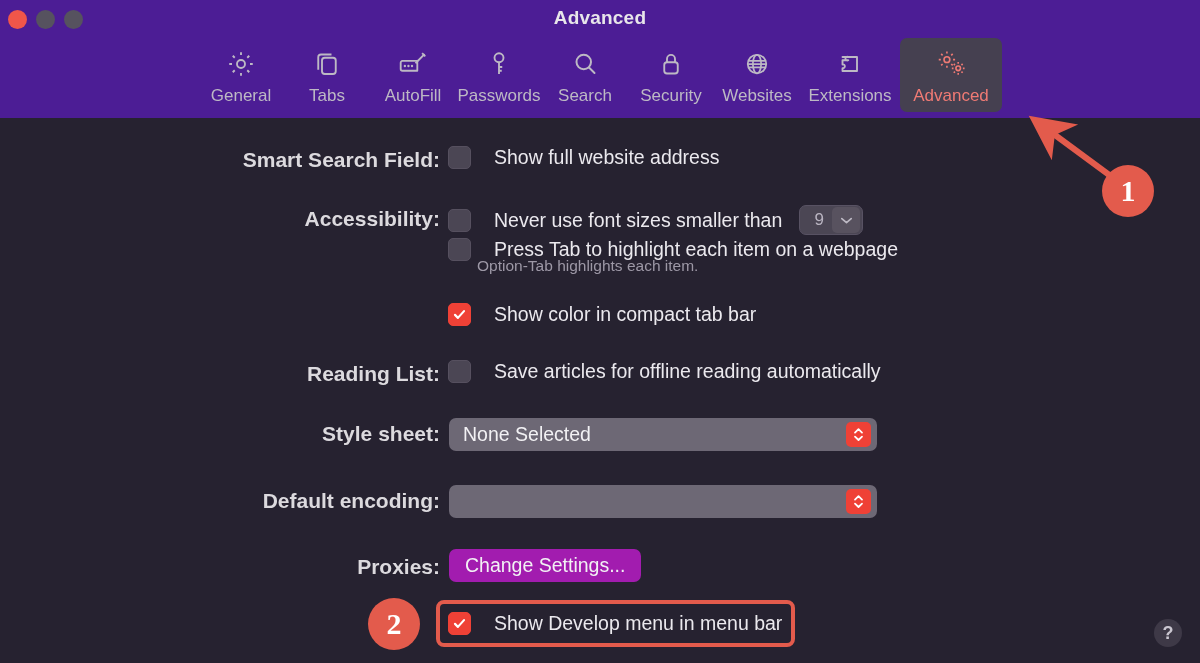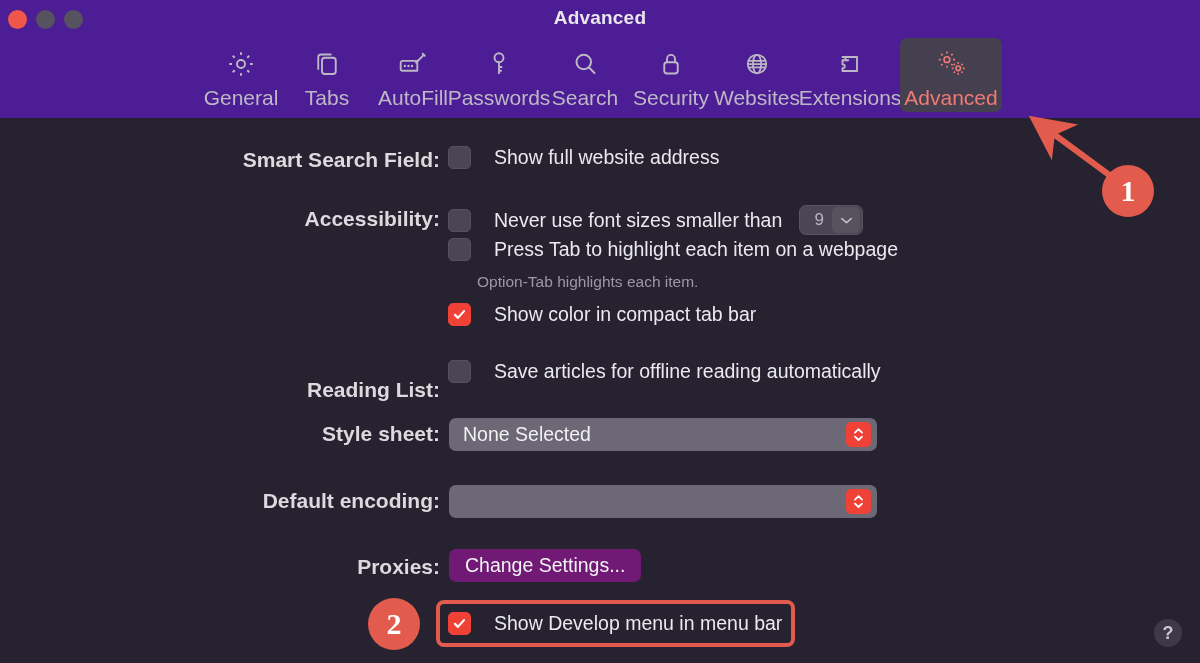--- a/index.html
+++ b/index.html
@@ -45,21 +45,21 @@
   }
   .tab {
     width: 86px; height: 74px;
     display: flex; flex-direction: column; align-items: center;
     justify-content: flex-start;
     padding-top: 7px;
     border-radius: 7px;
     cursor: default;
   }
   .tab .ico { height: 38px; display:flex; align-items:center; justify-content:center; }
-  .tab .lbl { font-size: 21px; color: #bdb9c4; margin-top: 3px; white-space: nowrap; }
+  .tab .lbl { font-size: 17px; color: #bdb9c4; margin-top: 3px; white-space: nowrap; }
   .tab.selected { background: #454050; }
   .tab.selected .lbl { color: #f07a74; }
   svg { display: block; }
 
   
   .content { position: absolute; left: 0; top: 118px; width: 1200px; height: 545px; }
 
   .row { position: absolute; display: flex; align-items: center; }
   .lab {
     position: absolute;
@@ -102,21 +102,21 @@
   }
   .popup .ptxt { font-size: 19.5px; color: #f2f1f4; white-space: nowrap; }
   .popup .parrows {
     position: absolute; right: 6px; top: 4px;
     width: 25px; height: 25px; border-radius: 5px;
     background: #ef4136;
     display: flex; align-items: center; justify-content: center;
   }
 
   .btn {
-    height: 33px; background: #701a75; border-radius: 7px;
+    height: 33px; background: #a21caf; border-radius: 7px;
     display: inline-flex; align-items: center; padding: 0 16px;
   }
   .btn .btxt { font-size: 19.5px; color: #f2f1f4; white-space: nowrap; }
 
   .helpbtn {
     position: absolute; right: 18px; bottom: 16px;
     width: 28px; height: 28px; border-radius: 50%;
     background: #3e3947;
     display: flex; align-items: center; justify-content: center;
     color: #cbc7d1; font-size: 18px; font-weight: bold;
@@ -272,34 +272,34 @@
           </svg>
         </span>
       </span>
     </div>
 
     <div class="row" style="left:448px; top:120px">
       <span class="cb"></span>
       <span class="cbtext">Press Tab to highlight each item on a webpage</span>
     </div>
 
-    <div class="row" style="left:477px; top:155px">
+    <div class="row" style="left:477px; top:139px">
       <span class="hint">Option-Tab highlights each item.</span>
     </div>
 
     <div class="row" style="left:448px; top:185px">
       <span class="cb on">
         <svg class="tick" viewBox="0 0 16 16" fill="none" stroke="#ffffff" stroke-width="2.3" stroke-linecap="round" stroke-linejoin="round">
           <path d="M3.2 8.4L6.3 11.6L12.8 4.4"></path>
         </svg>
       </span>
       <span class="cbtext">Show color in compact tab bar</span>
     </div>
 
-    <div class="lab" style="top:260px">Reading List:</div>
+    <div class="lab" style="top:244px">Reading List:</div>
     <div class="row" style="left:448px; top:242px">
       <span class="cb"></span>
       <span class="cbtext">Save articles for offline reading automatically</span>
     </div>
 
     <div class="lab" style="top:304px">Style sheet:</div>
     <div class="popup" style="position:absolute; left:449px; top:300px; width:428px">
       <span class="ptxt">None Selected</span>
       <span class="parrows">
         <svg width="13" height="17" viewBox="0 0 13 17" fill="none" stroke="#ffffff" stroke-width="1.8" stroke-linecap="round" stroke-linejoin="round">

